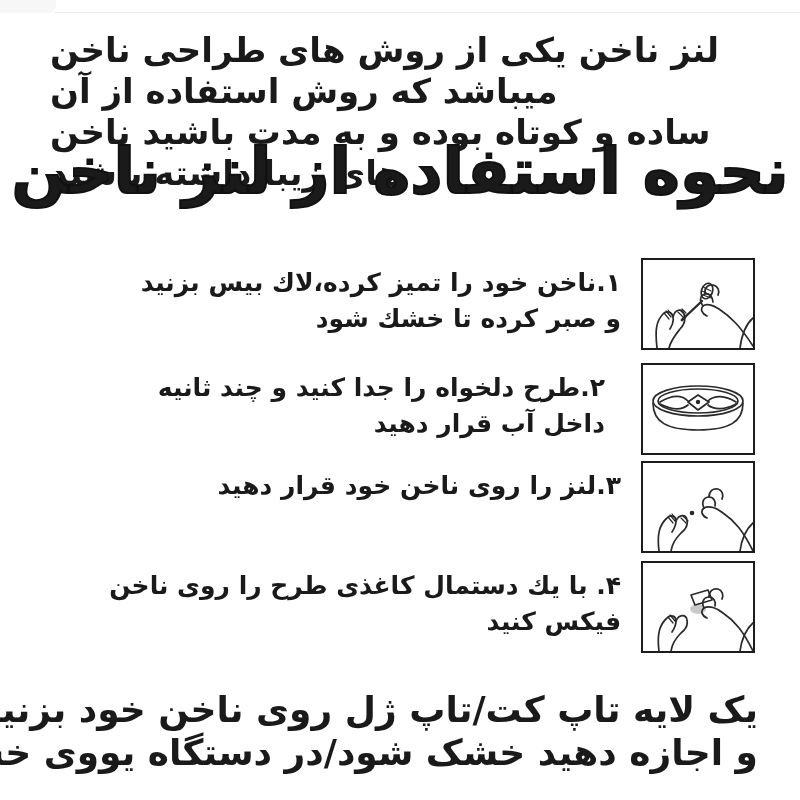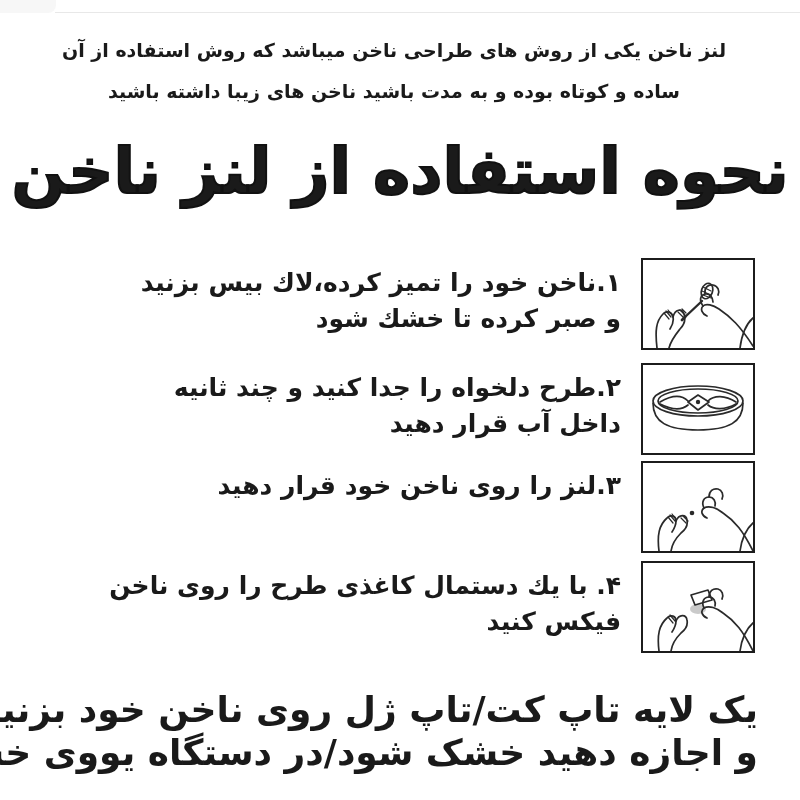--- a/index.html
+++ b/index.html
@@ -13,38 +13,38 @@
   .corner-patch{
     position:absolute;top:0;left:0;width:56px;height:13px;
     background:#f7f7f7;border-bottom-right-radius:8px;
   }
   .top-hairline{
     position:absolute;top:12px;left:55px;right:0;height:1px;
     background:#e8e8e8;
   }
   .intro{
     position:absolute;top:30px;right:62px;left:50px;
-    text-align:center;font-size:19px;font-weight:bold;line-height:41px;
+    text-align:left;font-size:34px;font-weight:bold;line-height:41px;
     letter-spacing:0;
   }
   .main-title{
     position:absolute;top:126px;left:0;right:0;
     text-align:center;font-size:63px;font-weight:bold;line-height:92px;
     -webkit-text-stroke:2px #111;
     letter-spacing:1px;
     white-space:nowrap;
   }
   .steps{
     position:absolute;top:258px;right:45px;left:0;
   }
   .step-row{
     display:flex;flex-direction:row;align-items:flex-start;
   }
   .step-row.m1{margin-bottom:13px;}
-  .step-row.m2{margin-bottom:6px;}
+  .step-row.m2{margin-bottom:6px;gap:16px;}
   .step-row.m3{margin-bottom:8px;}
   .step-illustration{
     width:110px;height:88px;border:2px solid #1c1c1c;background:#fff;
     flex:0 0 auto;
   }
   .step-illustration svg{display:block;width:110px;height:88px;}
   .step-text{
     margin-right:20px;padding-top:7px;
     font-size:25px;font-weight:bold;line-height:36px;
     white-space:nowrap;

